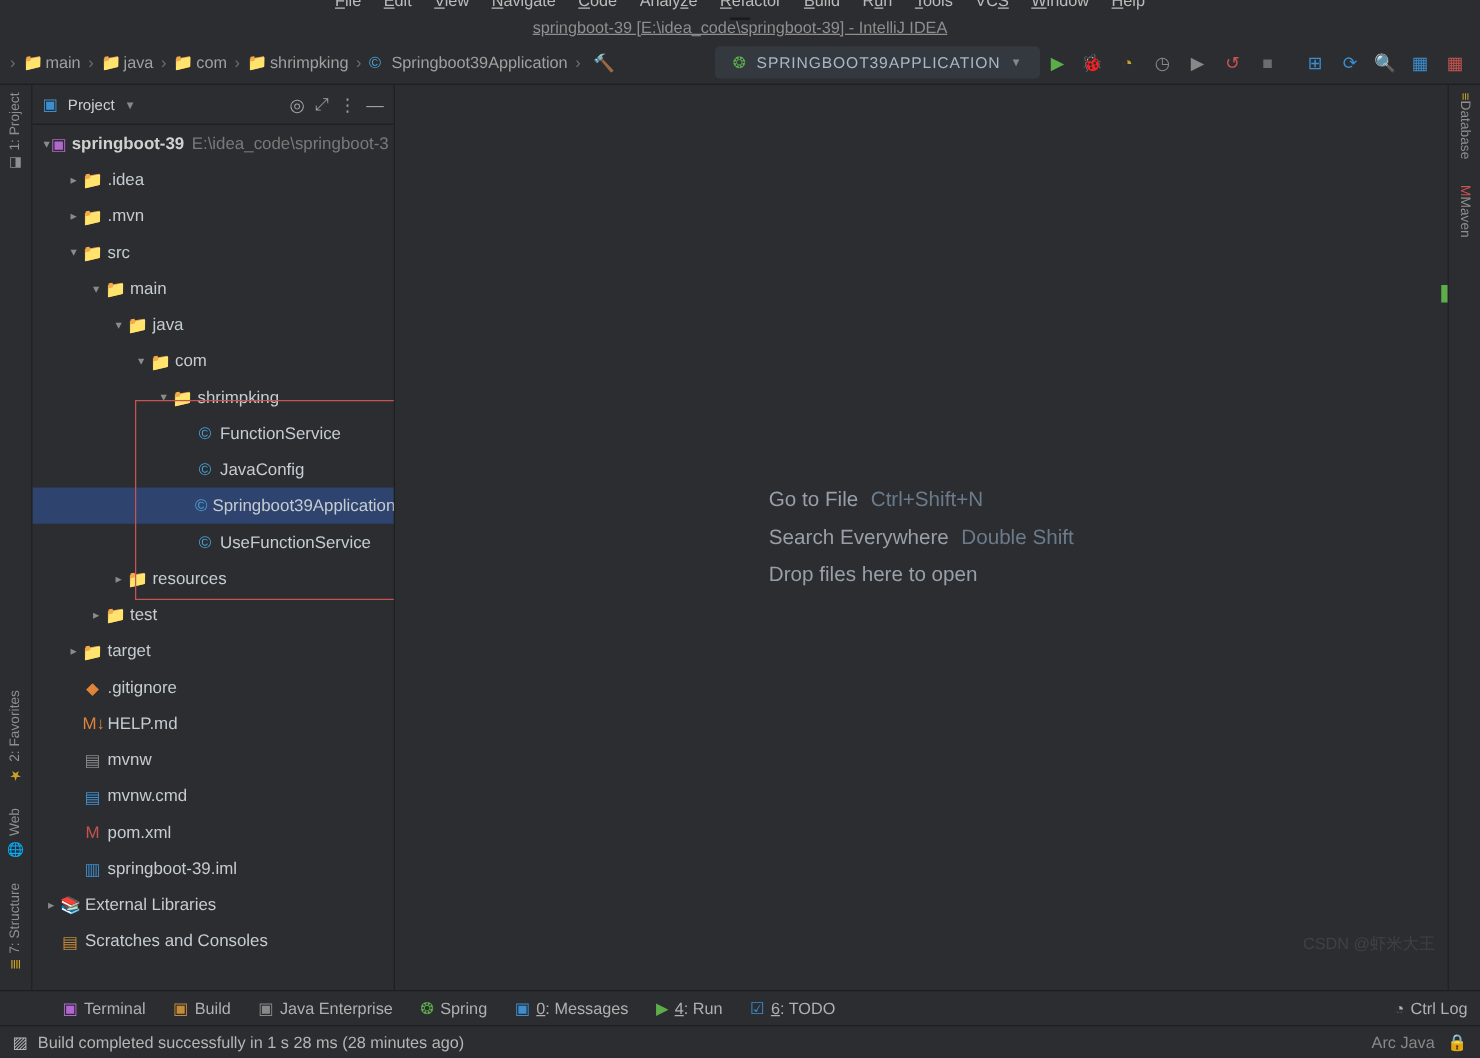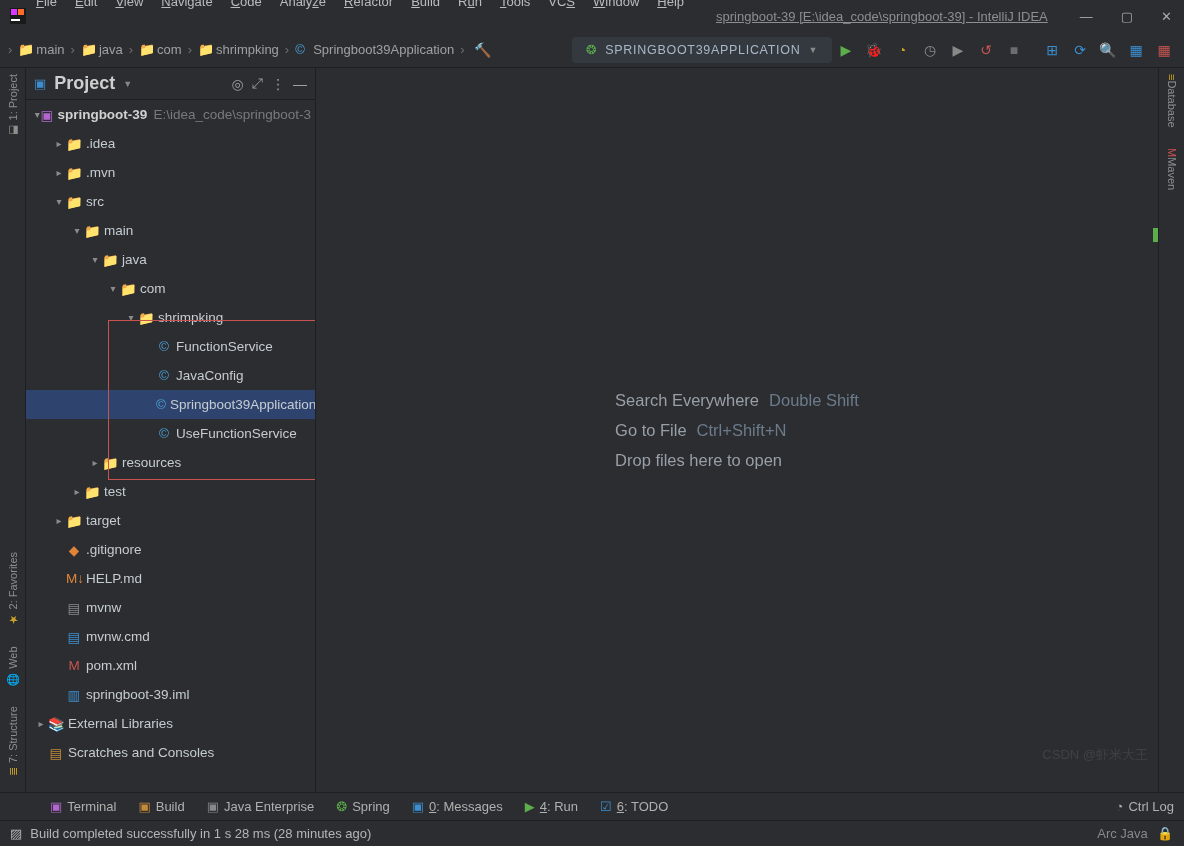--- a/index.html
+++ b/index.html
@@ -19,21 +19,21 @@
   .toolbar-ico.green{color:#5dae4b;}
   .toolbar-ico.red{color:#c75450;}
   
   .body { flex:1; display:flex; overflow:hidden; }
   .left-gutter { width:26px; background:#2b2d30; border-right:1px solid #1e1f22; display:flex; flex-direction:column; align-items:center; color:#8f8f8f; font-size:11px; }
   .left-gutter .tab { writing-mode:vertical-rl; transform:rotate(180deg); margin:10px 0; cursor:pointer; display:flex; align-items:center; gap:4px;}
   .right-gutter { width:26px; background:#2b2d30; border-left:1px solid #1e1f22; display:flex; flex-direction:column; align-items:center; color:#8f8f8f; font-size:11px;}
   .right-gutter .tab { writing-mode:vertical-rl; margin:10px 0; cursor:pointer;}
   .project-panel { width:290px; background:#2b2d30; border-right:1px solid #1e1f22; display:flex; flex-direction:column; position:relative;}
   .panel-head { height:32px; display:flex; align-items:center; padding:0 8px; gap:8px; border-bottom:1px solid #1e1f22;}
-  .panel-head .title { color:#cfcfcf; font-size:18px; font-weight:700;}
+  .panel-head .title { color:#cfcfcf; font-size:12px; font-weight:400;}
   .panel-head .spacer{flex:1;}
   .panel-head .ico { color:#9f9f9f; cursor:pointer; font-size:14px;}
   .tree { flex:1; overflow:hidden; font-size:13.5px; color:#c5ccd2; position:relative;}
   .node { height:29px; display:flex; align-items:center; white-space:nowrap; cursor:pointer; padding-right:4px;}
   .node.sel { background:#2e436e; }
   .node .arrow { width:14px; text-align:center; color:#8b8b8b; font-size:10px;}
   .node .ficon { width:16px; text-align:center; margin-right:4px;}
   .node .extra { color:#7a7a7a; margin-left:6px; }
   .highlight-box { position:absolute; border:1px solid #c75450; left:82px; top:220px; width:250px; height:160px; pointer-events:none;}
   .editor-area { flex:1; background:#2b2d30; display:flex; align-items:center; justify-content:center; position:relative;}
@@ -56,21 +56,21 @@
   .ic-classrun{color:#4aa2d9;}
   .ic-res{color:#b267cf;}
   .ic-md{color:#e0843a;}
   .ic-xml{color:#c75450;}
   .ic-git{color:#e0843a;}
   .ic-iml{color:#3c8ecf;}
   .ic-target{color:#c75450;}
   .ic-test{color:#5dae4b;}
   .folder-ico{display:inline-block;width:14px;}
   .green-bar { position:absolute; right:0; top:160px; width:5px; height:14px; background:#5dae4b;}
-  .row-combined{height:32px; display:flex; align-items:center;}
+  .row-combined{height:32px; display:flex; align-items:center;flex-direction:column;}
 </style>
 </head>
 <body>
 
 <div class="window">
 
   <div class="row-combined" style="background:#2b2d30;">
     <span style="margin:0 10px 0 10px;width:16px;height:16px;display:inline-block;">
       <svg width="16" height="16">
           <rect width="16" height="16" fill="#1a1a1a"></rect>
@@ -289,22 +289,22 @@
         <div class="node" style="padding-left:22px;">
             <span class="ficon" style="color:#c38a3a;">▤</span>
             <span>Scratches and Consoles</span>
           </div>
         <div class="highlight-box"></div>
       </div>
     </div>
 
     <div class="editor-area">
       <div class="hints">
+        <div><span>Go to File</span><span class="shortcut">Ctrl+Shift+N</span></div>
         <div><span>Search Everywhere</span><span class="shortcut">Double Shift</span></div>
-        <div><span>Go to File</span><span class="shortcut">Ctrl+Shift+N</span></div>
         <div><span>Drop files here to open</span></div>
       </div>
       <div class="green-bar"></div>
       <div class="watermark">CSDN @虾米大王</div>
     </div>
 
     <div class="right-gutter">
       <div class="tab" style="margin-top:6px;"><span style="color:#c9a227;">≡</span><span>Database</span></div>
       <div class="tab"><span style="color:#c75450;">M</span><span>Maven</span></div>
     </div>

